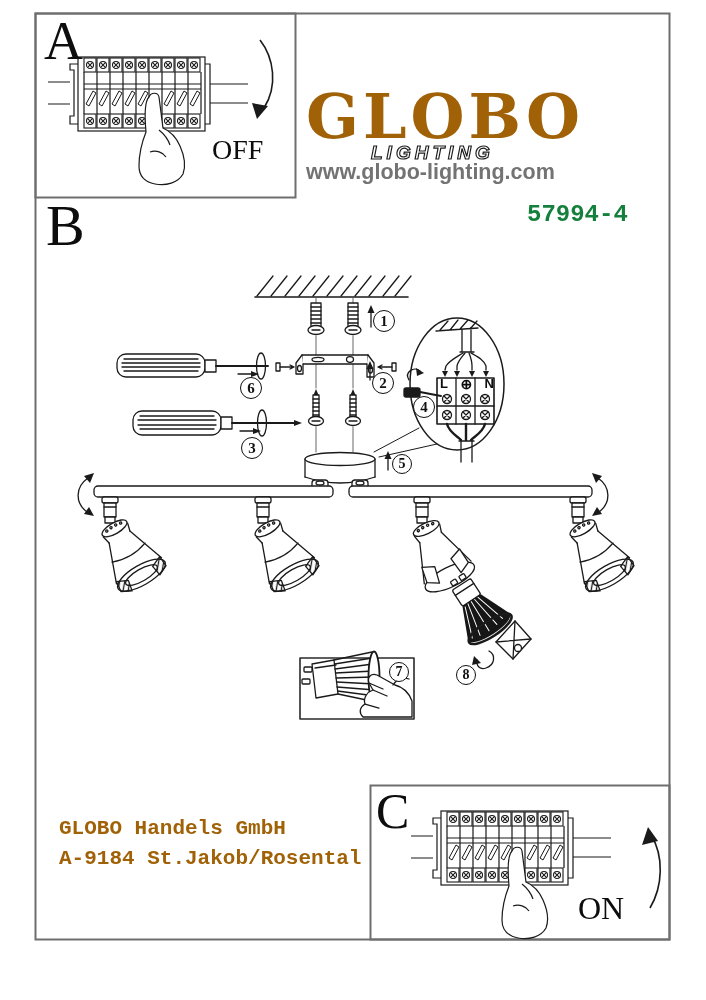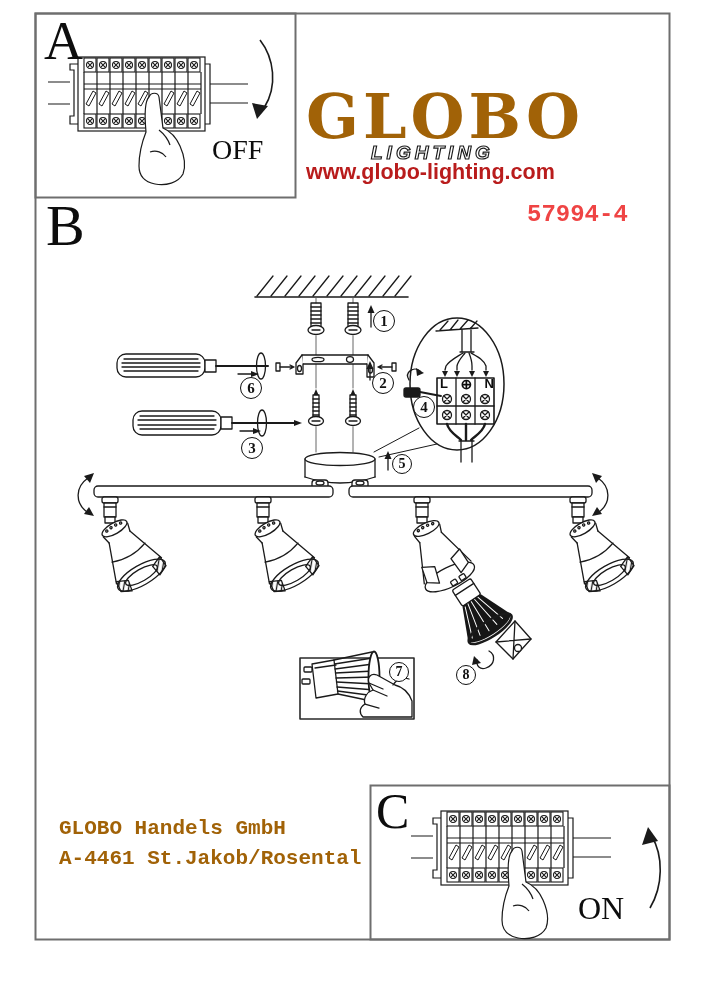--- a/index.html
+++ b/index.html
@@ -9,22 +9,22 @@
   .txt{position:absolute;white-space:nowrap;}
   .sec-label{font-family:"Liberation Serif",serif;color:#0d0d0d;}
   .state-label{font-family:"Liberation Serif",serif;color:#0d0d0d;}
   .brand-name{font-family:"DejaVu Serif",serif;font-weight:800;font-size:62px;
               letter-spacing:4px;color:#a16207;}
   .brand-tagline{font-family:"Liberation Sans",sans-serif;font-weight:700;font-size:19px;
                  letter-spacing:4px;color:#1a1a1a;font-style:italic;}
   @supports (-webkit-text-stroke: 1px black){
     .brand-tagline{color:#fff;-webkit-text-stroke:1.2px #1a1a1a;}
   }
-  .brand-site{font-family:"Liberation Sans",sans-serif;font-weight:700;font-size:21.5px;color:#b91c1c;}
-  .model{font-family:"Liberation Mono",monospace;font-weight:700;font-size:24px;color:#ef4444;}
+  .brand-site{font-family:"Liberation Sans",sans-serif;font-weight:700;font-size:21.5px;color:#737373;}
+  .model{font-family:"Liberation Mono",monospace;font-weight:700;font-size:24px;color:#15803d;}
   .addr{font-family:"Liberation Mono",monospace;font-weight:700;font-size:21px;
         line-height:30px;color:#a16207;}
   .badge{position:absolute;width:22px;height:22px;border:1.6px solid #111;border-radius:50%;
          background:#fff;display:flex;align-items:center;justify-content:center;
          font:700 15px "Liberation Serif",serif;box-sizing:border-box;}
   .badge-sm{width:20px;height:20px;font-size:14px;}
   .wire-labels{position:absolute;left:440px;top:376px;width:54px;height:15px;display:flex;
                justify-content:space-between;align-items:center;
                font:700 13px "Liberation Sans",sans-serif;color:#0d0d0d;}
 </style>
@@ -379,21 +379,21 @@
 <div class="txt brand-site" style="left:306px;top:160px;">www.globo-lighting.com</div>
 <div class="txt model" style="left:527px;top:201px;">57994-4</div>
 
 <div class="txt sec-label" style="left:46px;top:192px;font-size:58px;">B</div>
 
 <div class="txt sec-label" style="left:376px;top:782px;font-size:50px;">C</div>
 <div class="txt state-label" style="left:578px;top:890px;font-size:32px;">ON</div>
 
 <div class="txt addr" style="left:59px;top:814px;">
   <div>GLOBO Handels GmbH</div>
-  <div>A-4461 St.Jakob/Rosental</div>
+  <div>A-9184 St.Jakob/Rosental</div>
 </div>
 
 <div class="wire-labels">
   <span>L</span>
   <span style="font-size:14px;">⊕</span>
   <span>N</span>
 </div>
 
 <div class="badge" style="left:373px;top:310px;">1</div>
 <div class="badge" style="left:372px;top:372px;">2</div>

